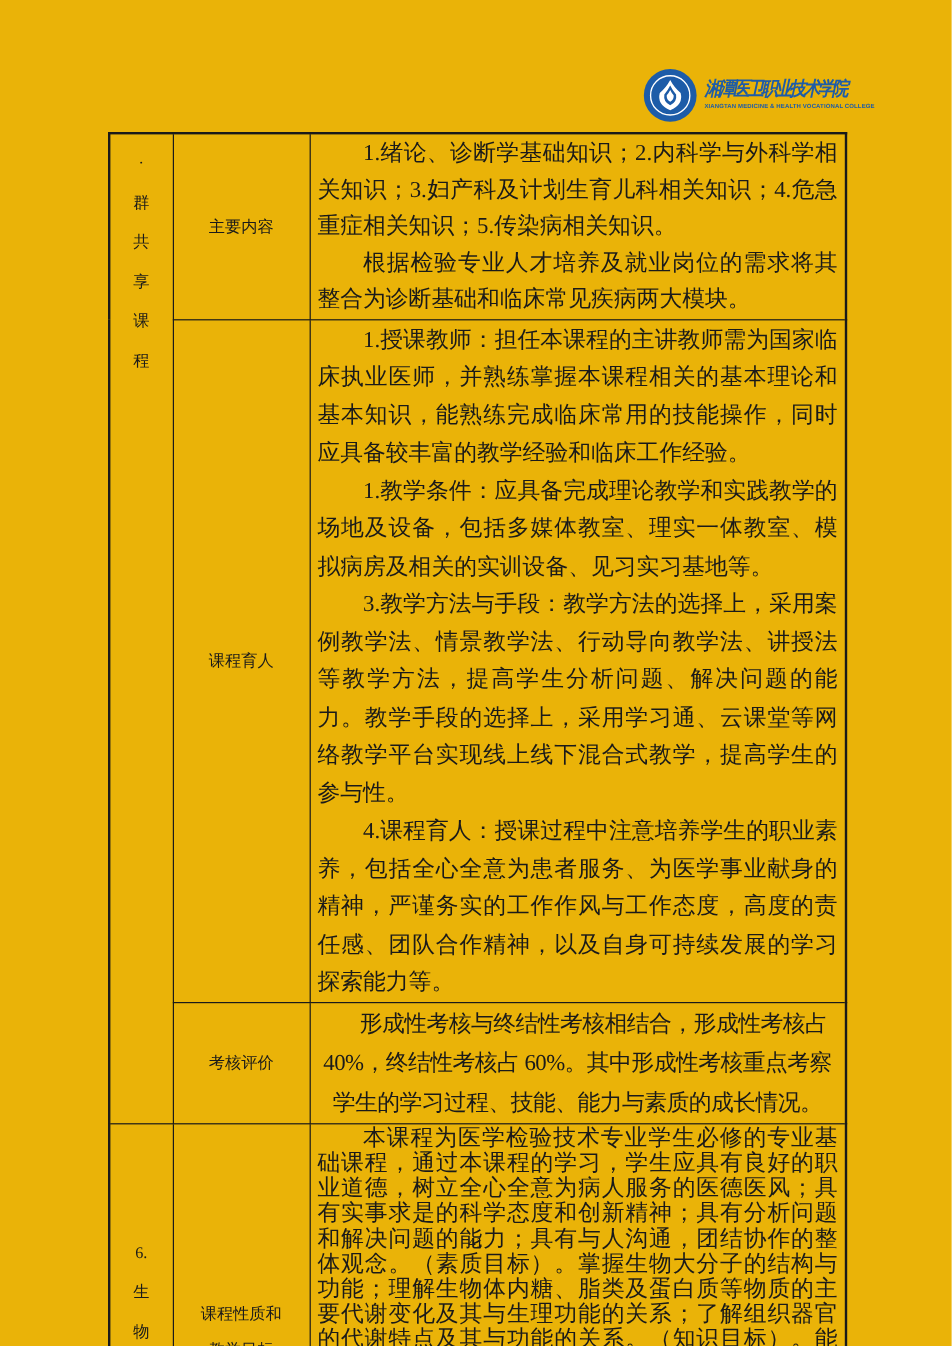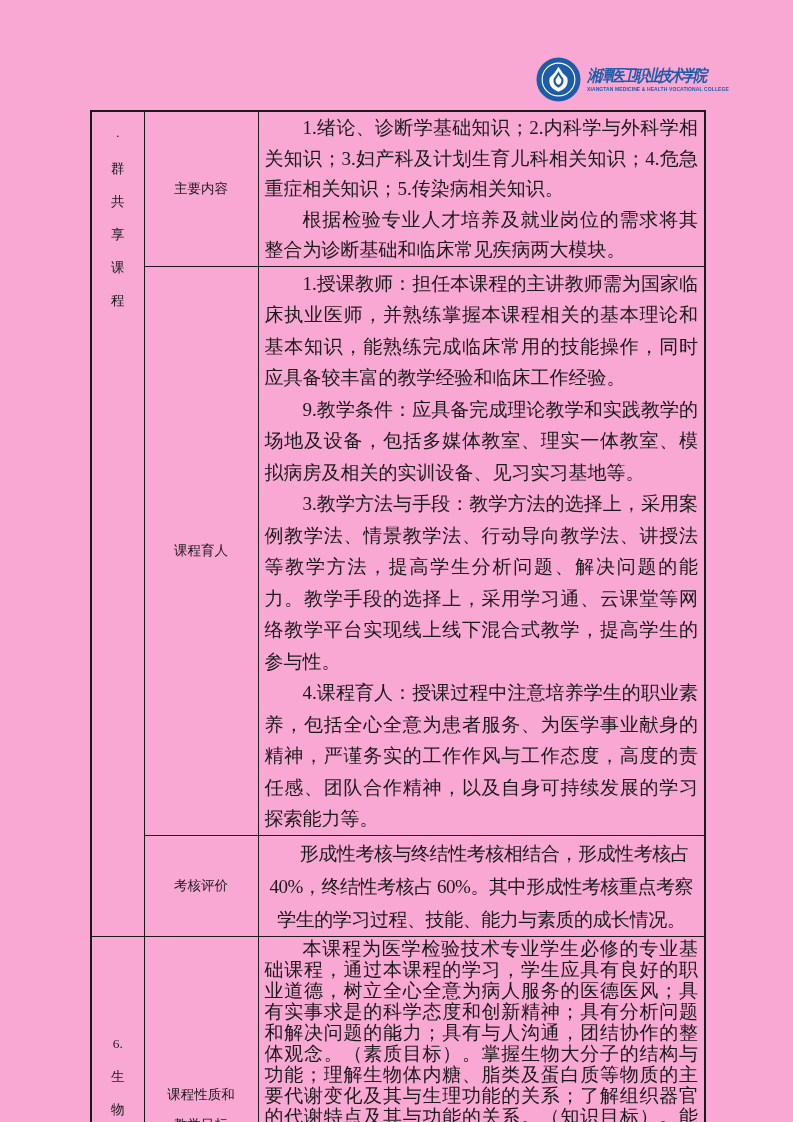--- a/index.html
+++ b/index.html
@@ -1,21 +1,21 @@
 <!DOCTYPE html>
 <html><head>
 <meta charset="utf-8">
 <style>
   html,body{margin:0;padding:0;}
   body{
     width:793px;height:1122px;position:relative;background:#ffffff;
     font-family:"Liberation Serif","DejaVu Serif",serif;color:#1a1a1a;
     -webkit-font-smoothing:antialiased;
   }
-  .page{position:absolute;inset:0;background:#f9a8d4;overflow:hidden;}
+  .page{position:absolute;inset:0;background:#eab308;overflow:hidden;}
 
   
   .logo{position:absolute;left:536px;top:57px;display:flex;align-items:center;gap:6px;}
   .logo-emblem{width:45px;height:45px;flex:0 0 auto;}
   .logo-textcol{display:flex;flex-direction:column;justify-content:center;}
   .logo-zh{
     font-size:14px;font-weight:bold;font-style:italic;letter-spacing:-2.2px;
     color:#1d5ca8;white-space:nowrap;line-height:16px;
     transform:scaleY(1.15);transform-origin:left center;
   }
@@ -100,21 +100,21 @@
         <td class="label">主要内容</td>
         <td class="content lh-a">
           <p>1.绪论、诊断学基础知识；2.内科学与外科学相关知识；3.妇产科及计划生育儿科相关知识；4.危急重症相关知识；5.传染病相关知识。</p>
           <p>根据检验专业人才培养及就业岗位的需求将其整合为诊断基础和临床常见疾病两大模块。</p>
         </td>
       </tr>
       <tr class="r2">
         <td class="label">课程育人</td>
         <td class="content lh-b">
           <p>1.授课教师：担任本课程的主讲教师需为国家临床执业医师，并熟练掌握本课程相关的基本理论和基本知识，能熟练完成临床常用的技能操作，同时应具备较丰富的教学经验和临床工作经验。</p>
-          <p>9.教学条件：应具备完成理论教学和实践教学的场地及设备，包括多媒体教室、理实一体教室、模拟病房及相关的实训设备、见习实习基地等。</p>
+          <p>1.教学条件：应具备完成理论教学和实践教学的场地及设备，包括多媒体教室、理实一体教室、模拟病房及相关的实训设备、见习实习基地等。</p>
           <p>3.教学方法与手段：教学方法的选择上，采用案例教学法、情景教学法、行动导向教学法、讲授法等教学方法，提高学生分析问题、解决问题的能力。教学手段的选择上，采用学习通、云课堂等网络教学平台实现线上线下混合式教学，提高学生的参与性。</p>
           <p>4.课程育人：授课过程中注意培养学生的职业素养，包括全心全意为患者服务、为医学事业献身的精神，严谨务实的工作作风与工作态度，高度的责任感、团队合作精神，以及自身可持续发展的学习探索能力等。</p>
         </td>
       </tr>
       <tr class="r3">
         <td class="label">考核评价</td>
         <td class="content lh-c tight">
           <p>形成性考核与终结性考核相结合，形成性考核占 40%，终结性考核占 60%。其中形成性考核重点考察学生的学习过程、技能、能力与素质的成长情况。</p>
         </td>
       </tr>

